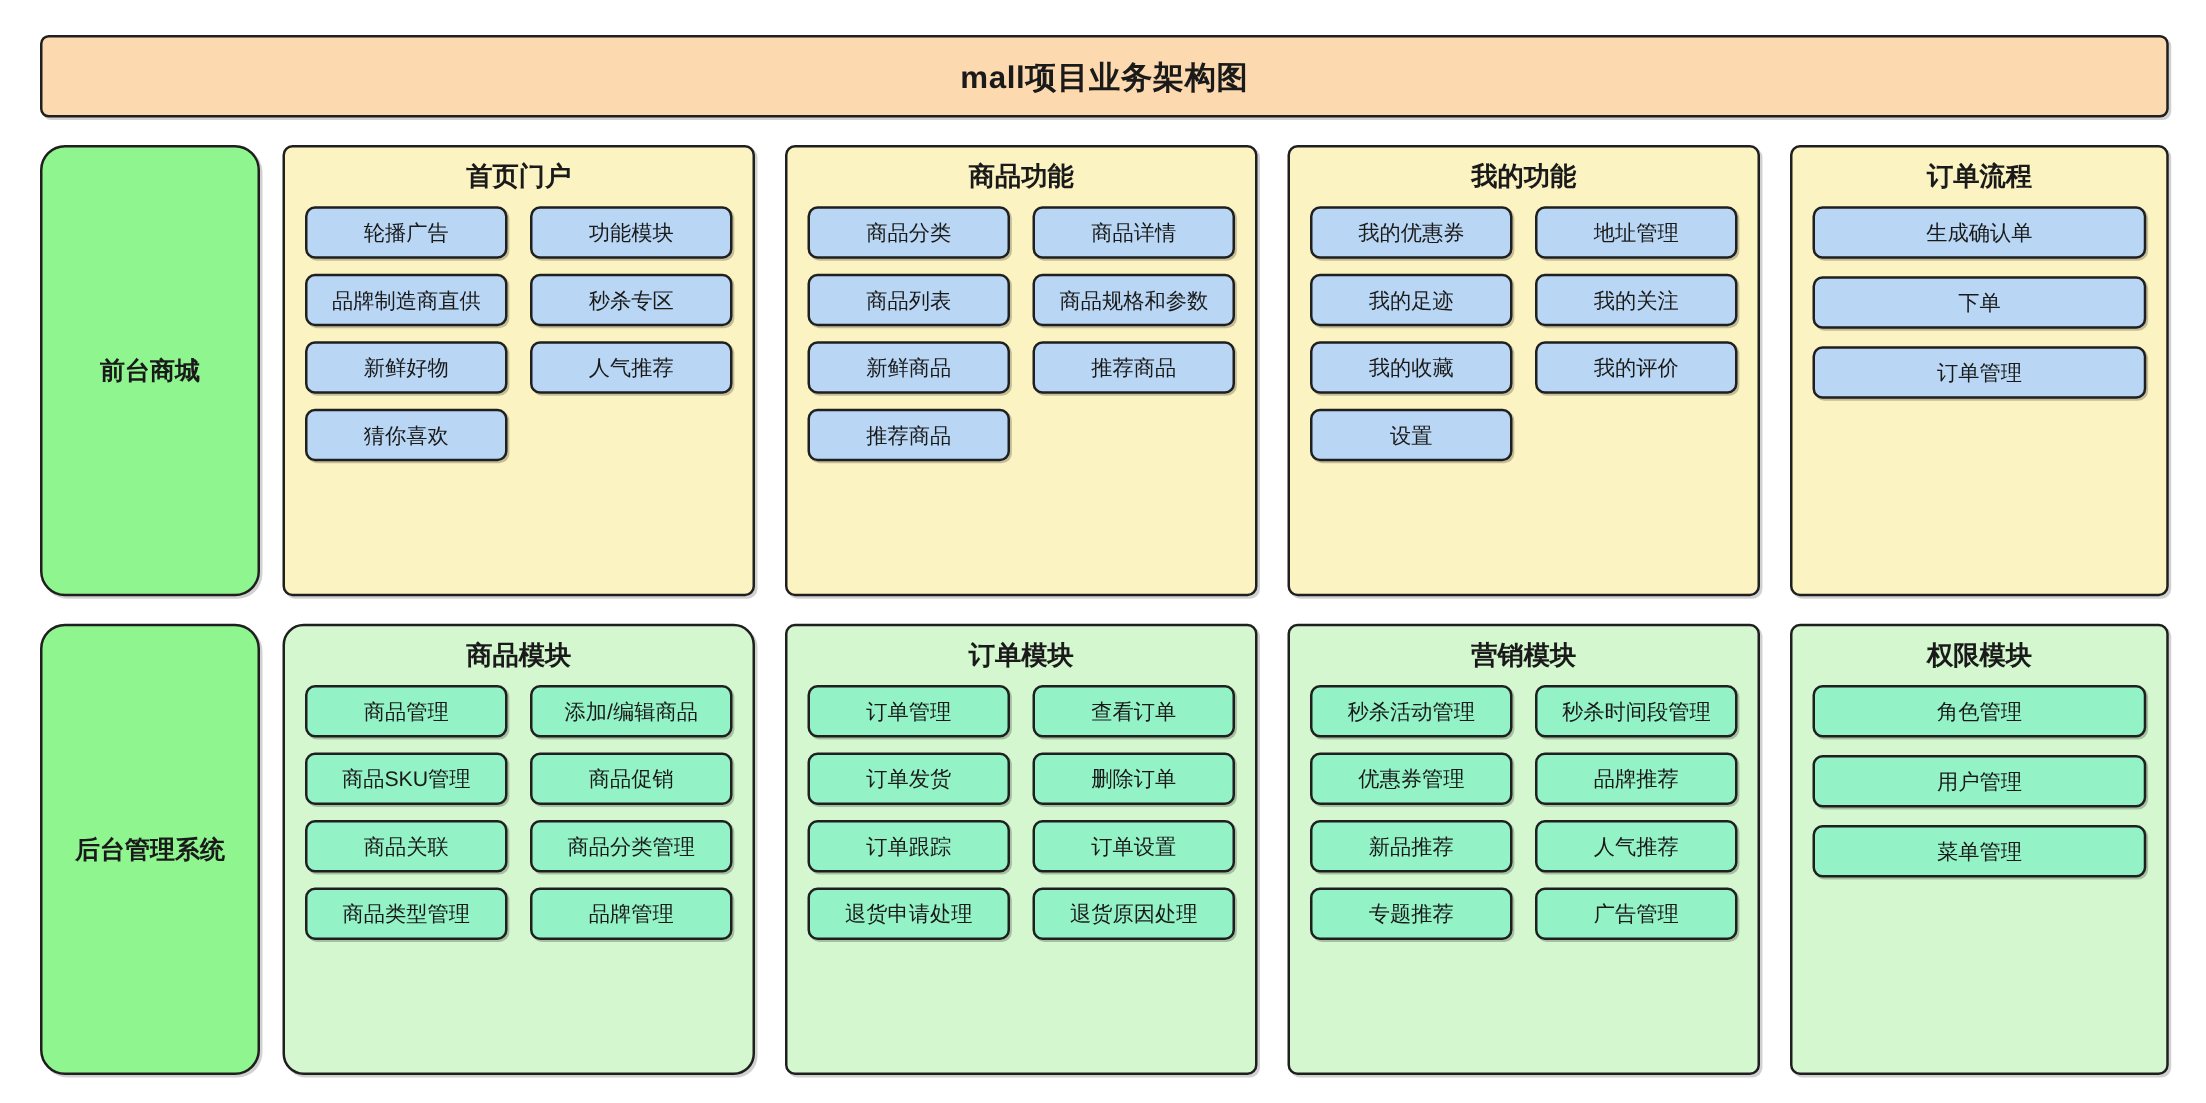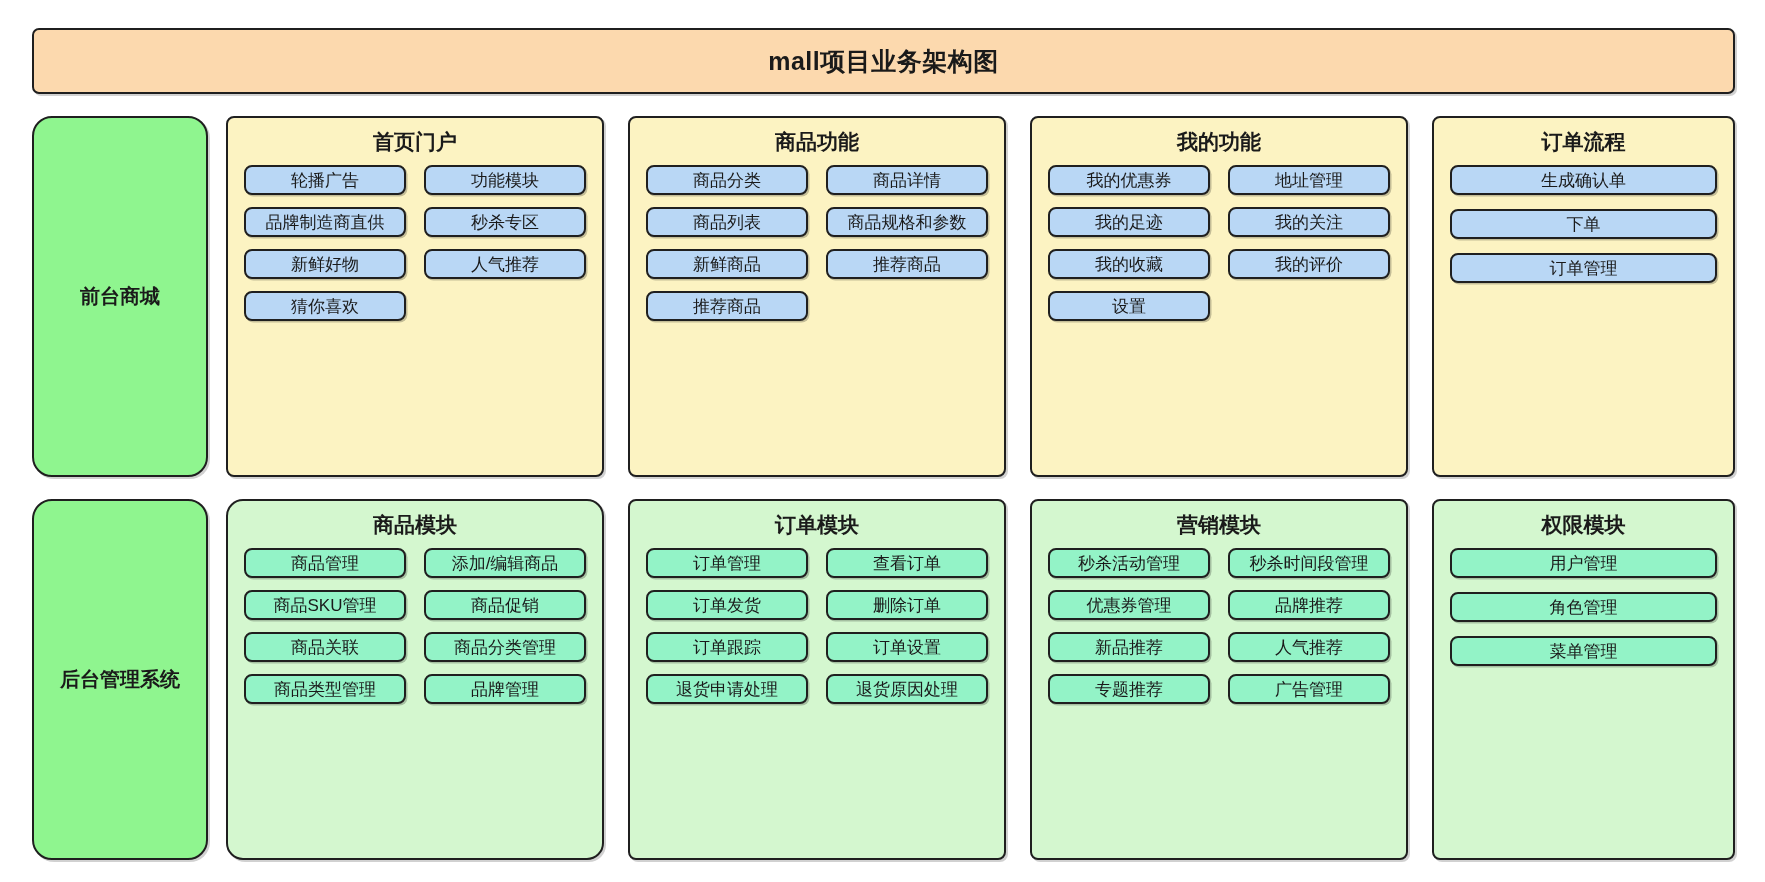--- a/index.html
+++ b/index.html
@@ -90,21 +90,21 @@
   .panel-items {
     display: flex;
     flex-wrap: wrap;
     align-content: flex-start;
     gap: 12px 18px;
     flex: 1 1 auto;
   }
   .chip {
     border: 2.5px solid #1f1f1f;
     border-radius: 8px;
-    height: 30px;
+    height: 42px;
     display: flex;
     align-items: center;
     justify-content: center;
     font-size: 17px;
     padding: 0 6px;
     box-sizing: border-box;
     white-space: nowrap;
     box-shadow: 1.5px 1.5px 0 rgba(0,0,0,0.22);
   }
 
@@ -237,22 +237,22 @@
           <div class="chip">新品推荐</div>
           <div class="chip">人气推荐</div>
           <div class="chip">专题推荐</div>
           <div class="chip">广告管理</div>
         </div>
       </div>
 
       <div class="panel admin one-col">
         <div class="panel-title">权限模块</div>
         <div class="panel-items">
+          <div class="chip">角色管理</div>
           <div class="chip">用户管理</div>
-          <div class="chip">角色管理</div>
           <div class="chip">菜单管理</div>
         </div>
       </div>
 
     </div>
   </div>
 
 </div>
 
 </body></html>

